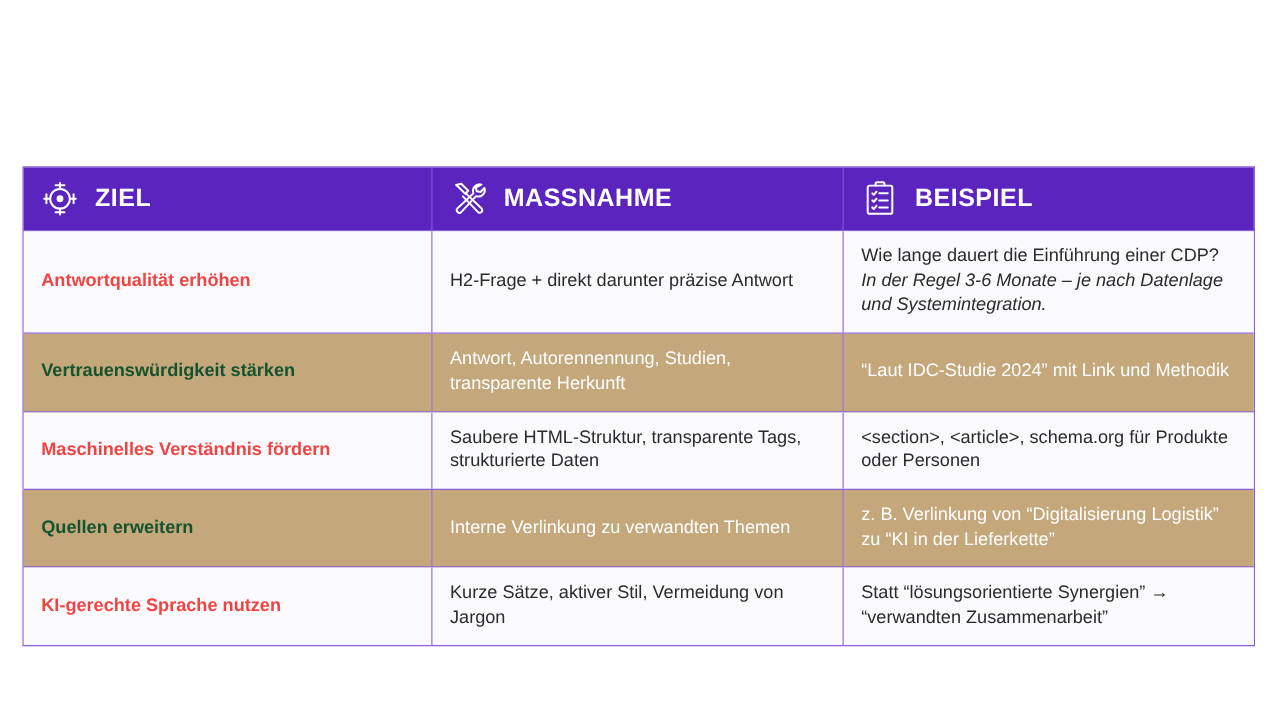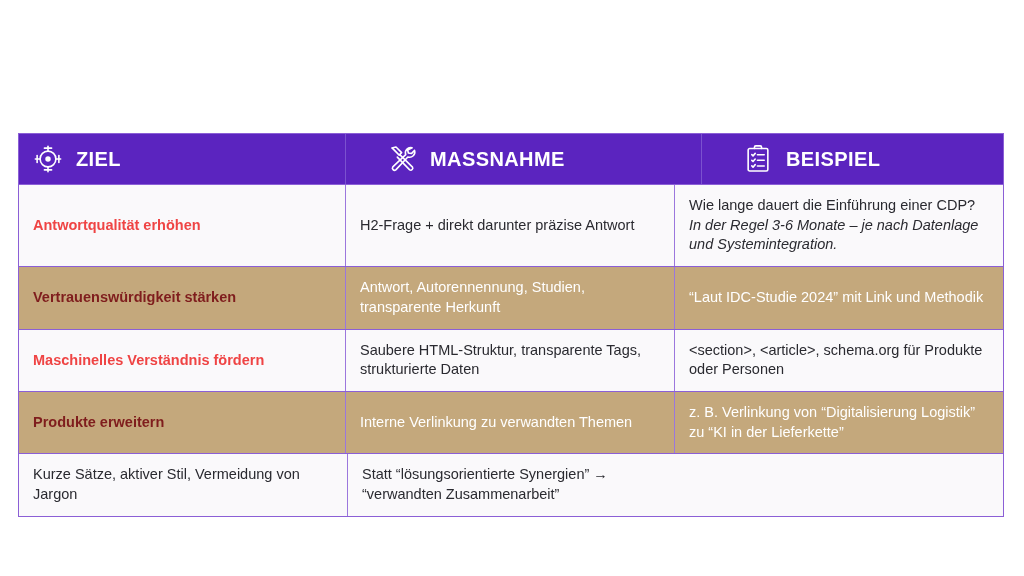--- a/index.html
+++ b/index.html
@@ -48,21 +48,20 @@
   .cell:last-child { border-right: none; }
 
   .col-0 { width: 327px; flex: 0 0 327px; }
   .col-1 { width: 329px; flex: 0 0 329px; }
   .col-2 { width: 328px; flex: 0 0 328px; }
 
   
   .header-row {
     background: #5b24bf;
     border-bottom: 1px solid #8b5fd6;
-    gap: 27px;
   }
   .header-row .cell {
     border-right: 1px solid #7b52cf;
     padding-top: 0;
     padding-bottom: 0;
     height: 50px;
     align-items: center;
   }
   .header-row .cell:last-child { border-right: none; }
 
@@ -101,21 +100,21 @@
 
   .r-tall { min-height: 64px; }
   .r-med  { min-height: 48px; }
 
   .goal {
     font-size: 14.5px;
     font-weight: bold;
     line-height: 1.32;
   }
   .row-light .goal { color: #ef4444; }
-  .row-tan .goal   { color: #7f1d1d; }
+  .row-tan .goal   { color: #14532d; }
 
   .txt {
     font-size: 14.5px;
     font-weight: normal;
     line-height: 1.36;
   }
   .row-light .txt { color: #2a2a30; }
   .row-tan .txt   { color: #ffffff; }
 
   .txt .it { font-style: italic; }
@@ -206,31 +205,34 @@
       <div class="cell col-1">
         <span class="txt">Saubere HTML-Struktur, transparente Tags, strukturierte Daten</span>
       </div>
       <div class="cell col-2">
         <span class="txt">&lt;section&gt;, &lt;article&gt;, schema.org für Produkte oder Personen</span>
       </div>
     </div>
 
     <div class="row row-tan r-med">
       <div class="cell col-0">
-        <span class="goal">Produkte erweitern</span>
+        <span class="goal">Quellen erweitern</span>
       </div>
       <div class="cell col-1">
         <span class="txt">Interne Verlinkung zu verwandten Themen</span>
       </div>
       <div class="cell col-2">
         <span class="txt">z. B. Verlinkung von “Digitalisierung Logistik” zu “KI in der Lieferkette”</span>
       </div>
     </div>
 
     <div class="row row-light r-med">
+      <div class="cell col-0">
+        <span class="goal">KI-gerechte Sprache nutzen</span>
+      </div>
       <div class="cell col-1">
         <span class="txt">Kurze Sätze, aktiver Stil, Vermeidung von Jargon</span>
       </div>
       <div class="cell col-2">
         <span class="txt">Statt “lösungsorientierte Synergien” → “verwandten Zusammenarbeit”</span>
       </div>
     </div>
 
   </div>
 </div>

